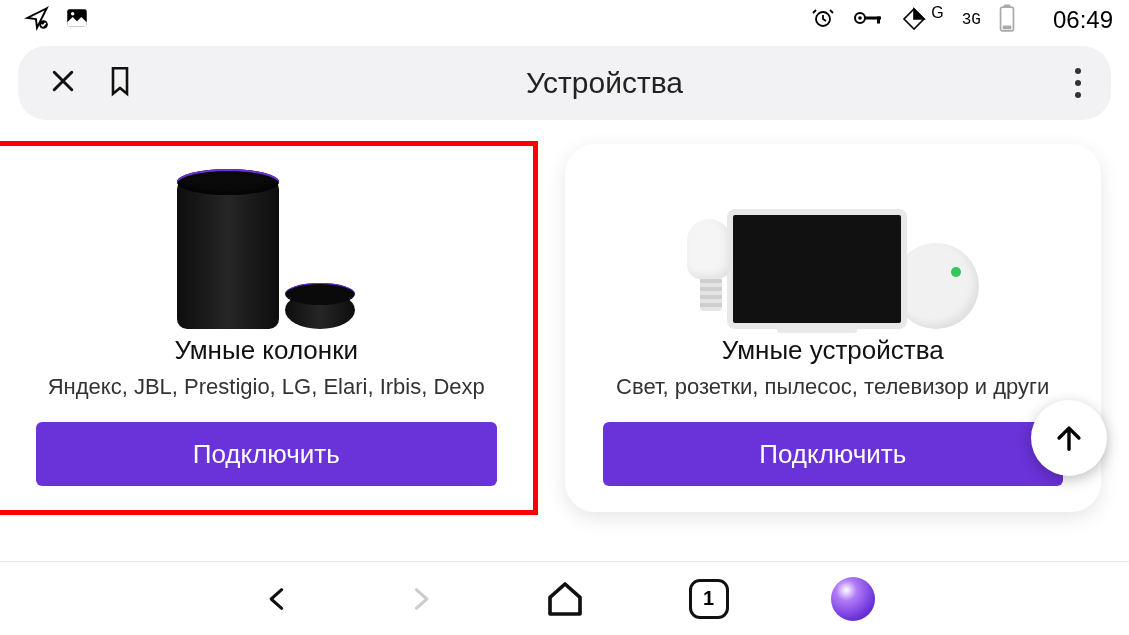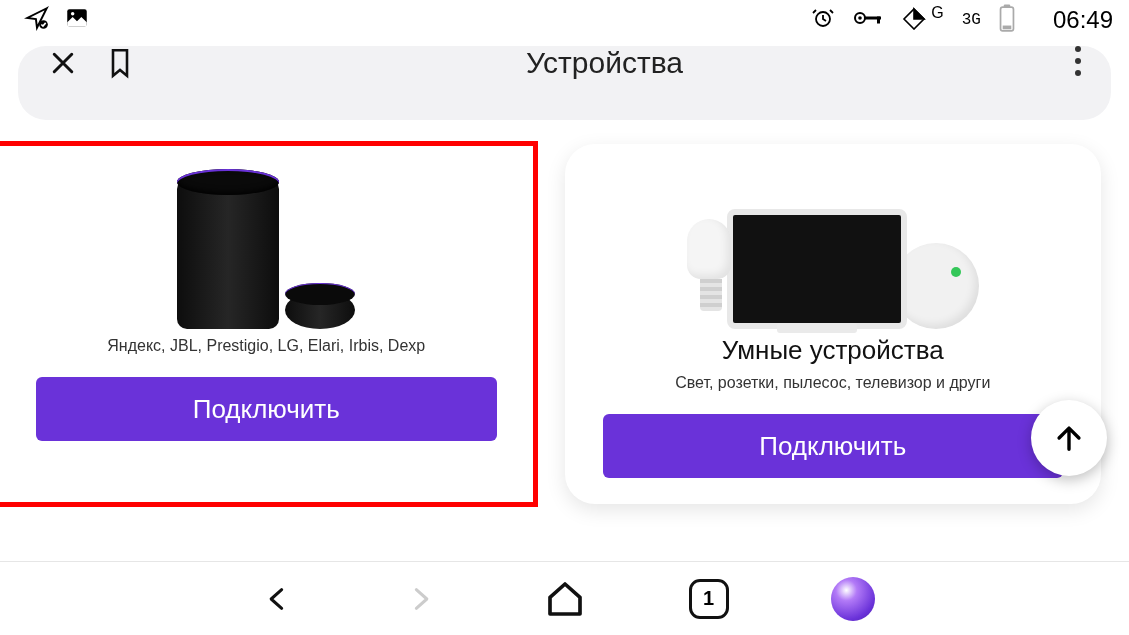--- a/index.html
+++ b/index.html
@@ -24,21 +24,21 @@
   .status-right { margin-left: auto; display: flex; align-items: center; gap: 18px; font-size: 20px; }
   .status-time { font-size: 24px; margin-left: 20px; }
 
   
   .appbar {
     margin: 6px 18px 0 18px;
     height: 74px;
     border-radius: 28px;
     background: #f2f2f4;
     display: flex;
-    align-items: flex-start;
+    align-items: center;
     padding: 0 30px;
   }
   .appbar-title {
     flex: 1;
     text-align: center;
     font-size: 30px;
     color: #222;
   }
   .appbar-left { display: flex; align-items: center; gap: 28px; }
   .appbar-kebab { display: flex; flex-direction: column; gap: 6px; }
@@ -65,21 +65,21 @@
   .card.highlight { outline: 5px solid #ff0000; outline-offset: -2px; border-radius: 0; box-shadow: none; }
 
   .card-illustration {
     height: 165px;
     display: flex;
     align-items: flex-end;
     justify-content: center;
     width: 100%;
   }
   .card-title { font-size: 26px; font-weight: 500; margin-top: 6px; color: #111; }
-  .card-subtitle { font-size: 16px; color: #333; margin-top: 8px; text-align: center; white-space: nowrap; overflow: hidden; }
+  .card-subtitle { font-size: 22px; color: #333; margin-top: 8px; text-align: center; white-space: nowrap; overflow: hidden; }
   .connect-btn {
     margin-top: 22px;
     width: 100%;
     height: 64px;
     border-radius: 6px;
     background: #6a32d9;
     color: #fff;
     font-size: 26px;
     border: none;
     cursor: pointer;
@@ -242,20 +242,21 @@
 <div class="content">
   <div class="card highlight">
     <div class="card-illustration">
       <div class="speaker-wrap">
         <div class="speaker-body">
             <div class="speaker-top"></div>
           </div>
         <div class="speaker-small"></div>
       </div>
     </div>
+    <div class="card-title">Умные колонки</div>
     <div class="card-subtitle">Яндекс, JBL, Prestigio, LG, Elari, Irbis, Dexp</div>
     <button class="connect-btn">Подключить</button>
   </div>
 
   <div class="card">
     <div class="card-illustration">
       <div class="devices-wrap">
         <div class="bulb">
             <div class="bulb-top"></div>
             <div class="bulb-base"></div>

